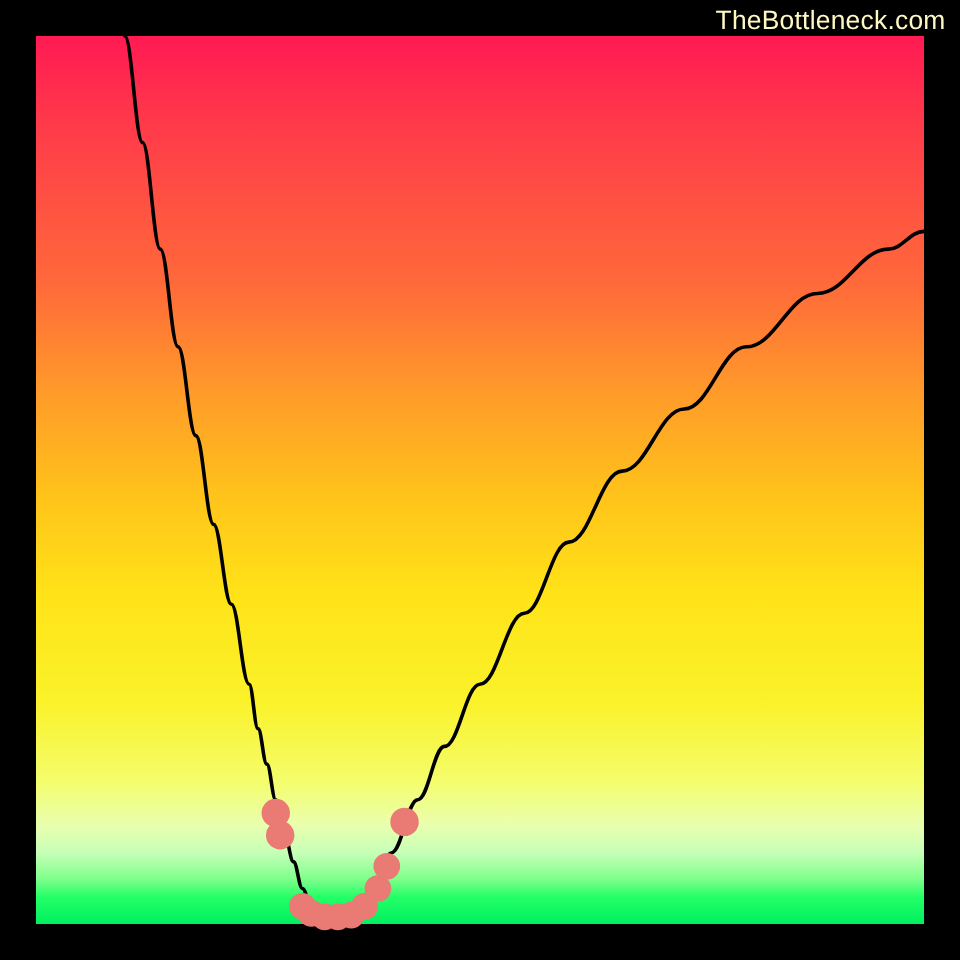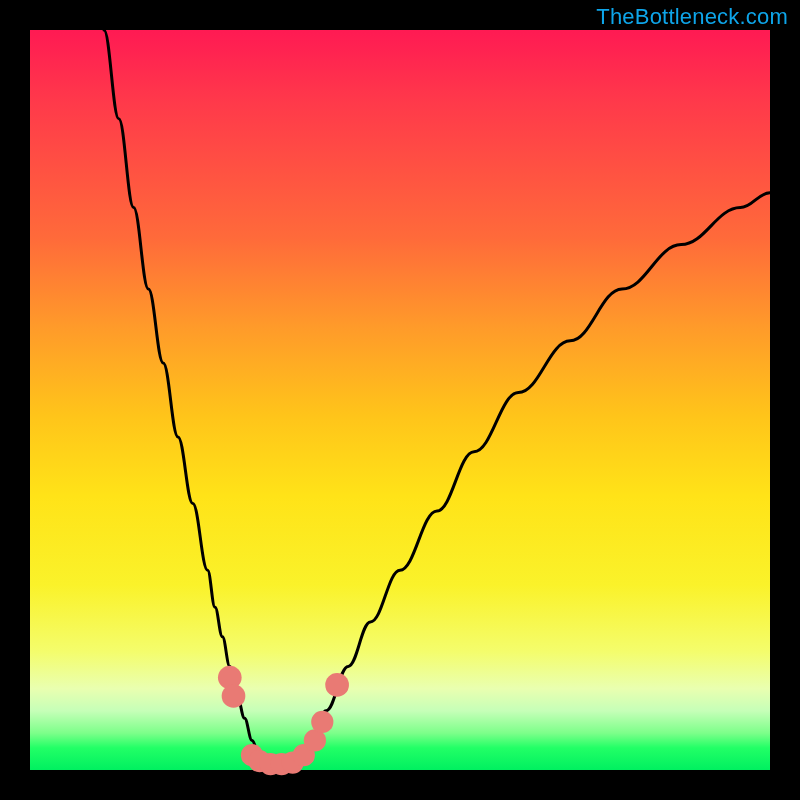--- a/index.html
+++ b/index.html
@@ -39,21 +39,21 @@
       #c6ffb8 92%,
       #7dff8a 95%,
       #22ff66 97%,
       #00f060 100%
     );
   }
   .watermark {
     position: absolute;
     top: 4px;
     right: 12px;
-    color: #0ea5e9;
+    color: #fef9c3;
     font-size: 22px;
     font-weight: 500;
     letter-spacing: 0.2px;
     user-select: none;
   }
   svg.curve {
     position: absolute;
     left: 0;
     top: 0;
     width: 740px;

